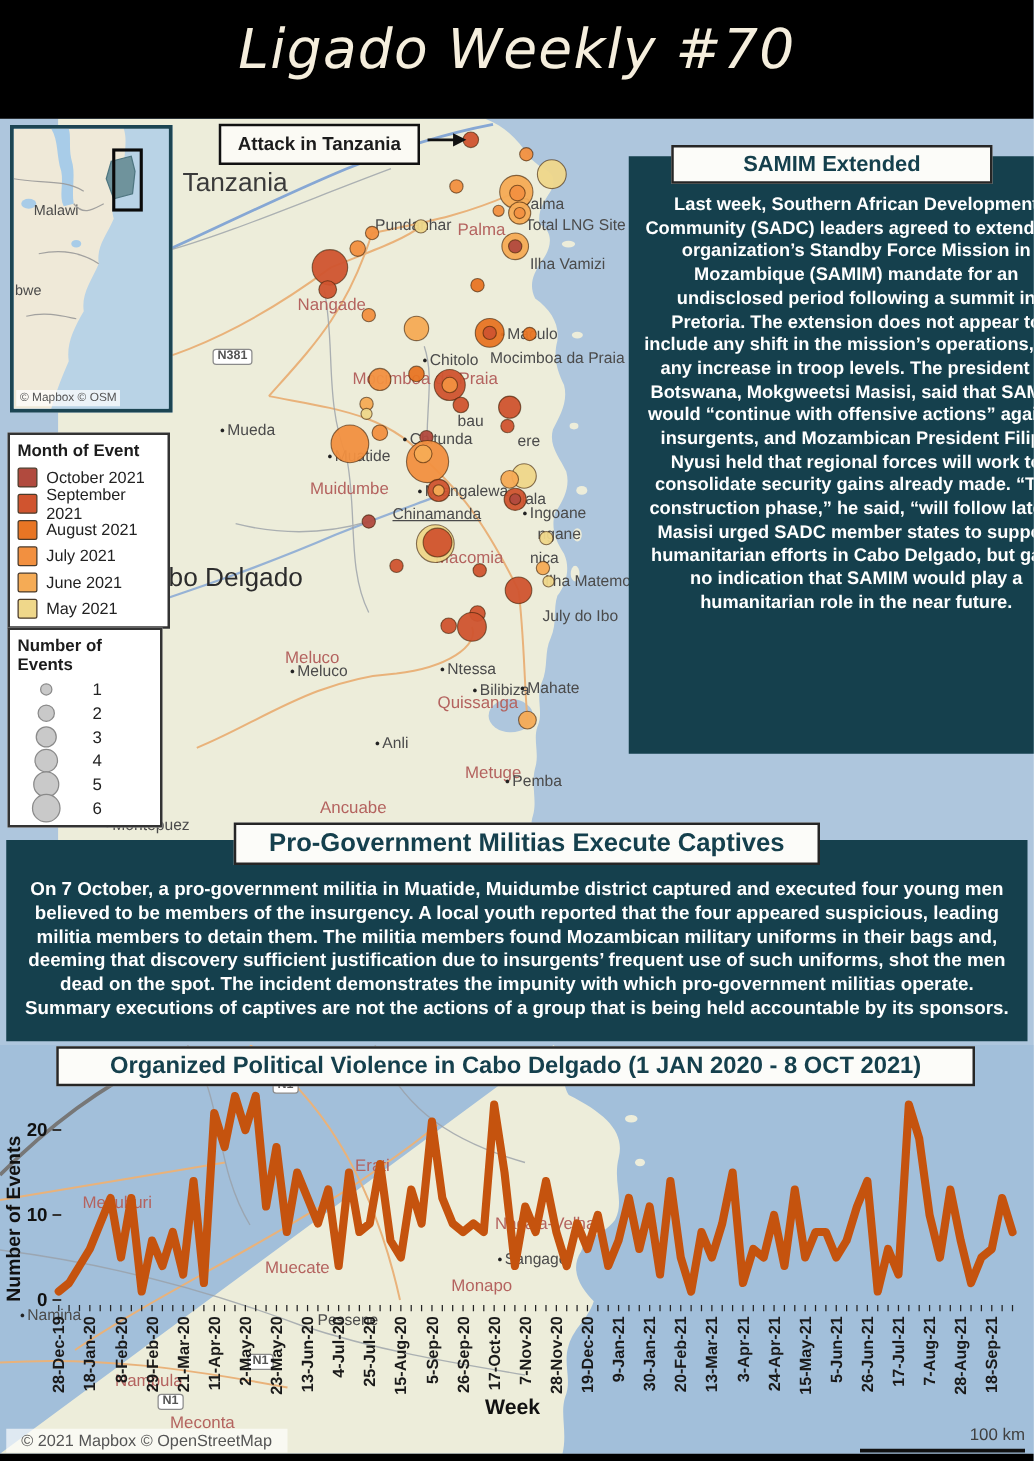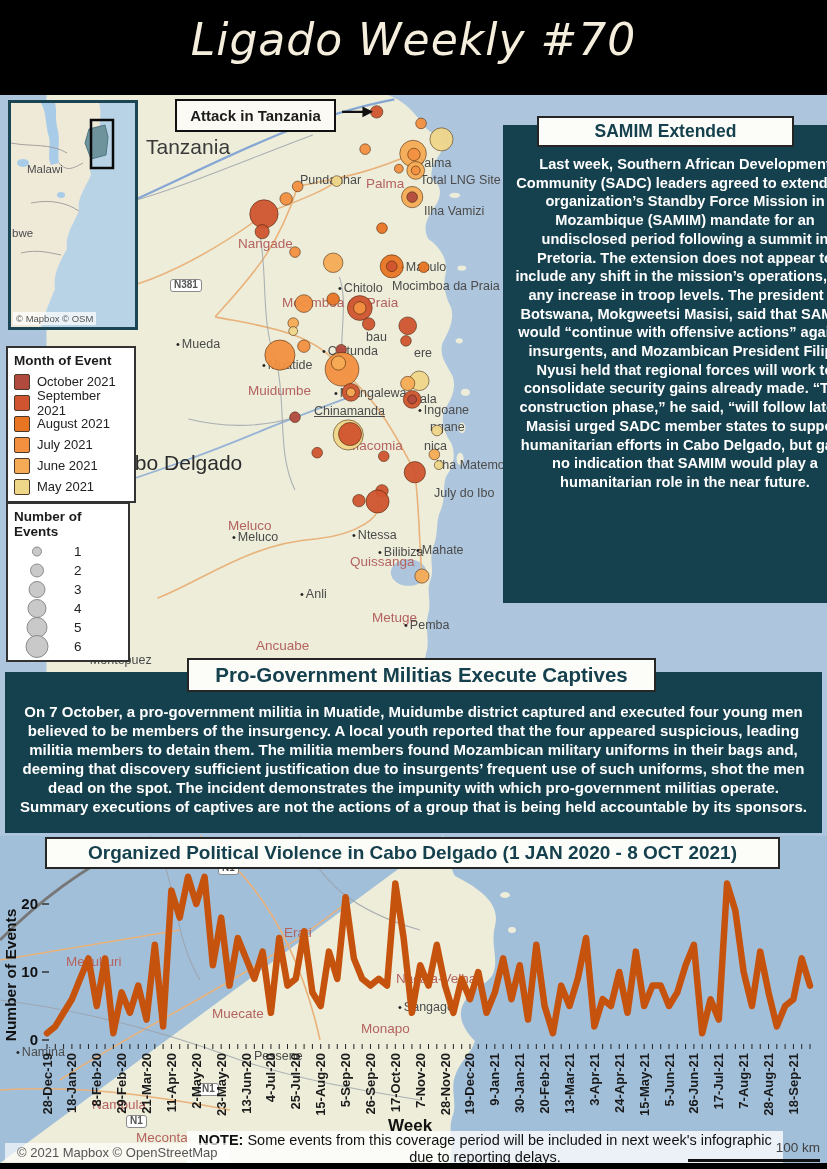--- a/index.html
+++ b/index.html
@@ -487,19 +487,18 @@
   </div>
   <div class="white-titlebox" style="left:537px; top:116px; width:253px; height:27px; font-size:17.5px;">SAMIM Extended</div>
 
   <div class="teal-panel" style="left:5px; top:672px; width:817px; height:161px;">
     <div style="padding:30px 14px 0 14px; font-size:15px; line-height:19px;">On 7 October, a pro-government militia in Muatide, Muidumbe district captured and executed four young men believed to be members of the insurgency. A local youth reported that the four appeared suspicious, leading militia members to detain them. The militia members found Mozambican military uniforms in their bags and, deeming that discovery sufficient justification due to insurgents’ frequent use of such uniforms, shot the men dead on the spot. The incident demonstrates the impunity with which pro-government militias operate. Summary executions of captives are not the actions of a group that is being held accountable by its sponsors.</div>
   </div>
   <div class="white-titlebox" style="left:187px; top:658px; width:465px; height:30px; font-size:20.5px;">Pro-Government Militias Execute Captives</div>
 
   <div class="white-titlebox" style="left:45px; top:837px; width:731px; height:28px; font-size:19px;">Organized Political Violence in Cabo Delgado (1 JAN 2020 - 8 OCT 2021)</div>
   <div id="week-label">Week</div>
-  <div id="note-chip"><b>NOTE:</b><span> Some events from this coverage period will be included in next week's infographic due to reporting delays.</span></div>
   <div id="map-attrib">© 2021 Mapbox © OpenStreetMap</div>
   <div id="scale-label">100 km</div>
   <div id="scale-bar"></div>
 
   <div class="teal-bar" style="top:1163px; height:6px; z-index:5;"></div>
 </div>
 
 </body></html>

